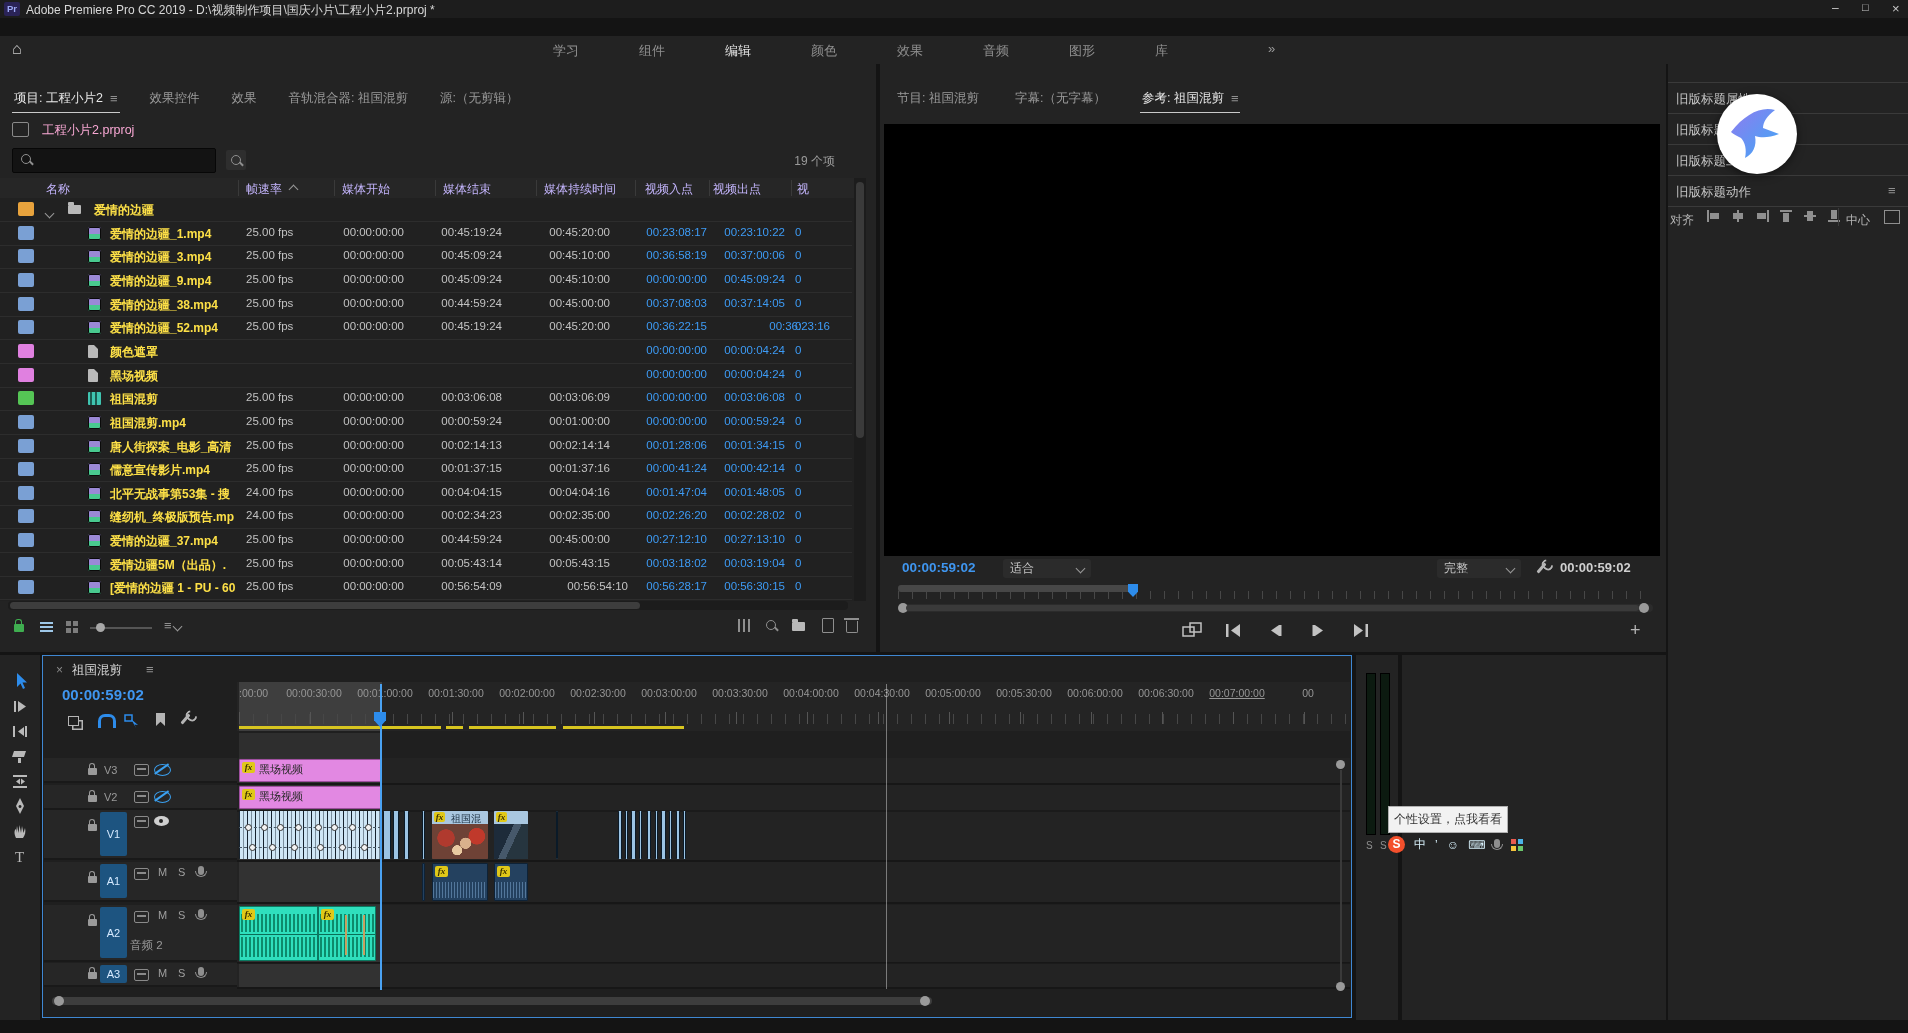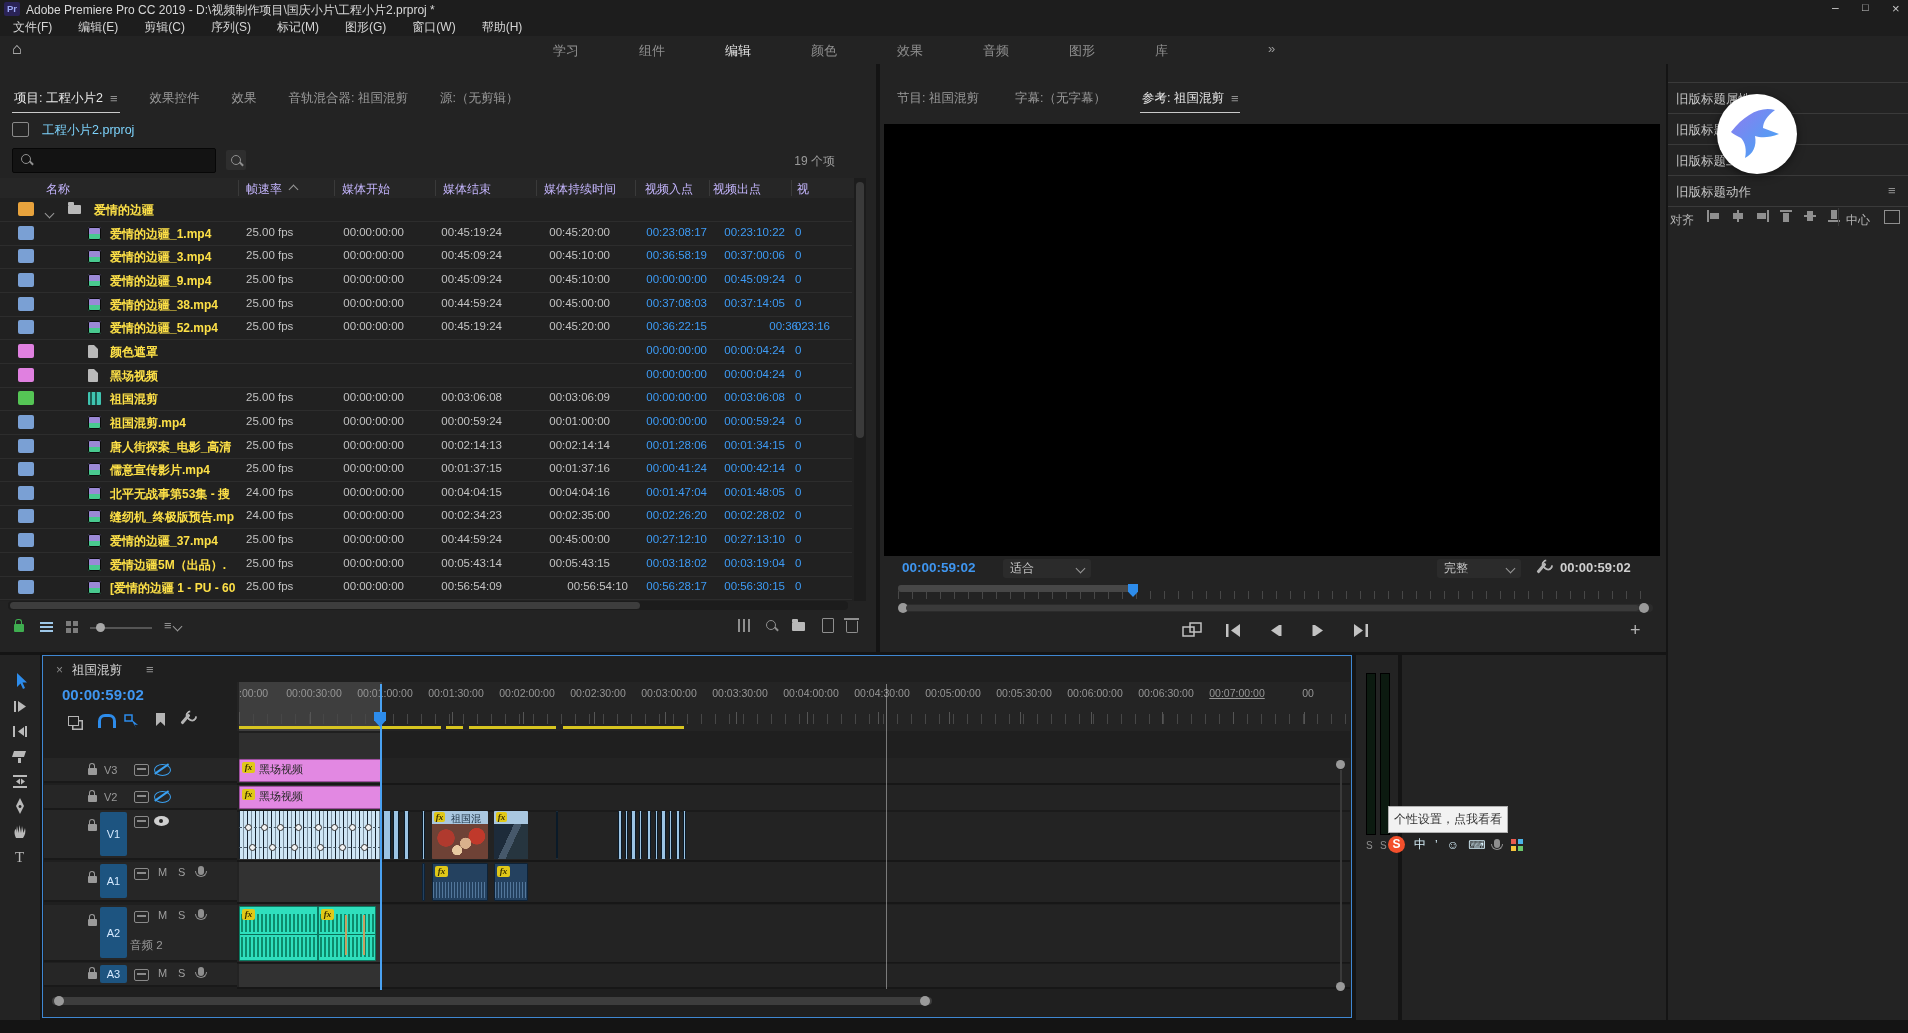--- a/index.html
+++ b/index.html
@@ -89,30 +89,20 @@
 <div id="app">
 
   <div class="panel" style="left:0;top:0;width:1908px;height:18px;background:#1d1d1d;">
     <div class="abs" style="left:4px;top:2px;width:16px;height:14px;background:#2a2357;border-radius:2px;color:#9da9f5;font-size:9.5px;font-weight:bold;text-align:center;line-height:14px;">Pr</div>
     <div class="abs" style="left:26px;top:2px;font-size:12px;color:#d8d8d8;white-space:nowrap;">Adobe Premiere Pro CC 2019 - D:\视频制作项目\国庆小片\工程小片2.prproj *</div>
     <div class="abs" style="left:1832px;top:1px;color:#c8c8c8;font-size:12px;">–</div>
     <div class="abs" style="left:1862px;top:1px;color:#c8c8c8;font-size:11px;">□</div>
     <div class="abs" style="left:1892px;top:1px;color:#c8c8c8;font-size:13px;">×</div>
   </div>
 
-  <div class="panel flexr" style="left:0;top:18px;width:1908px;height:18px;background:#1d1d1d;" id="menubar">
-      <div class="mitem">文件(F)</div>
-      <div class="mitem">编辑(E)</div>
-      <div class="mitem">剪辑(C)</div>
-      <div class="mitem">序列(S)</div>
-      <div class="mitem">标记(M)</div>
-      <div class="mitem">图形(G)</div>
-      <div class="mitem">窗口(W)</div>
-      <div class="mitem">帮助(H)</div>
-    </div>
 
   <div class="panel" style="left:0;top:36px;width:1908px;height:28px;background:#232323;border-bottom:2px solid #141414;">
     <div class="abs" style="left:12px;top:4px;font-size:16px;color:#c9c9c9;">⌂</div>
     <div class="abs flexr" style="left:553px;top:6px;" id="wstabs">
         <div class="ws-tab">学习</div>
         <div class="ws-tab">组件</div>
         <div class="ws-tab act">编辑</div>
         <div class="ws-tab">颜色</div>
         <div class="ws-tab">效果</div>
         <div class="ws-tab">音频</div>
@@ -135,21 +125,21 @@
         <span>效果</span>
       </div>
       <div class="ptab">
         <span>音轨混合器: 祖国混剪</span>
       </div>
       <div class="ptab">
         <span>源:（无剪辑）</span>
       </div>
     </div>
   <div class="abs" style="left:12px;top:122px;width:15px;height:13px;border:1.5px solid #8a8a8a;border-radius:2px;"></div>
-  <div class="abs" style="left:42px;top:122px;color:#7dd3fc;font-size:12.5px;">工程小片2.prproj</div>
+  <div class="abs" style="left:42px;top:122px;color:#f9a8d4;font-size:12.5px;">工程小片2.prproj</div>
   <div class="abs" style="left:12px;top:148px;width:202px;height:23px;background:#131313;border:1px solid #070707;border-radius:2px;">
     <span class="sglass" style="position:absolute;left:8px;top:5px;"></span>
   </div>
   <div class="abs" style="left:226px;top:150px;width:20px;height:20px;background:#2e2e2e;border-radius:2px;">
     <span class="sglass" style="position:absolute;left:5px;top:5px;"></span>
   </div>
   <div class="abs" style="left:735px;top:153px;width:100px;text-align:right;color:#9a9a9a;">19 个项</div>
 
   <div class="abs" style="left:0;top:178px;width:854px;height:20px;background:#262626;border-bottom:1px solid #353535;" id="thead">
       <div class="hcell" style="left: 46px;">名称</div>

